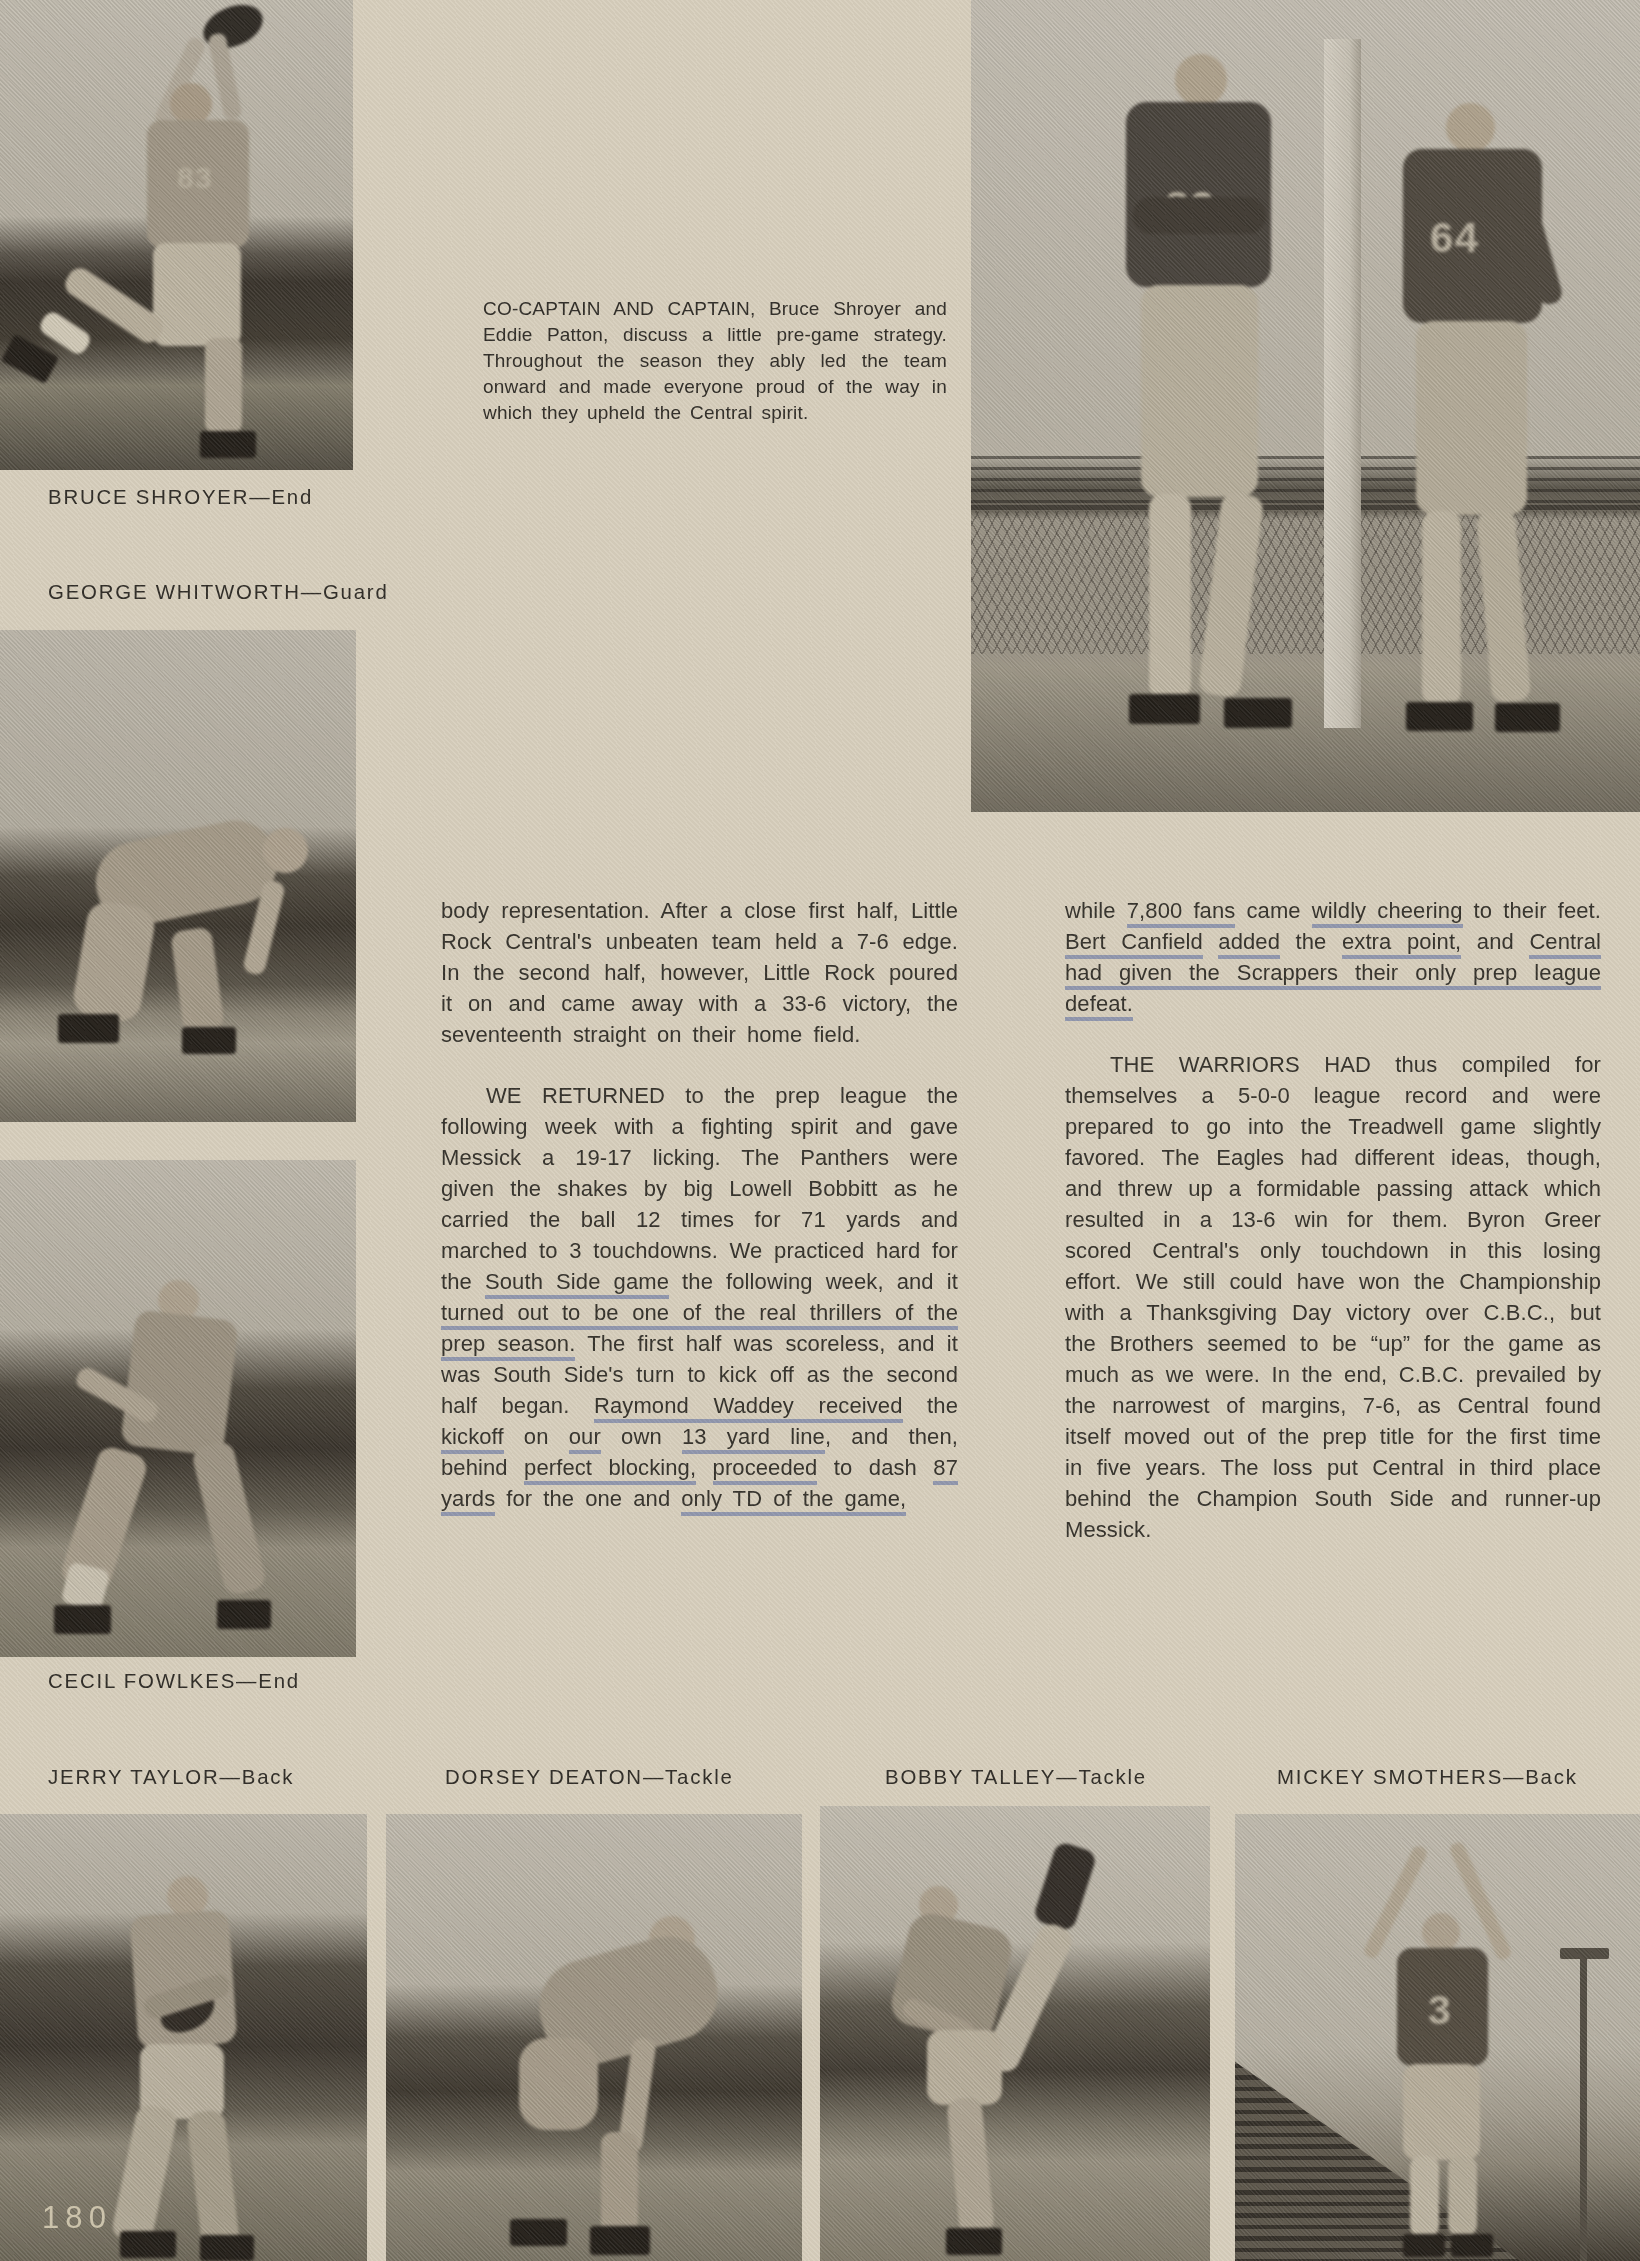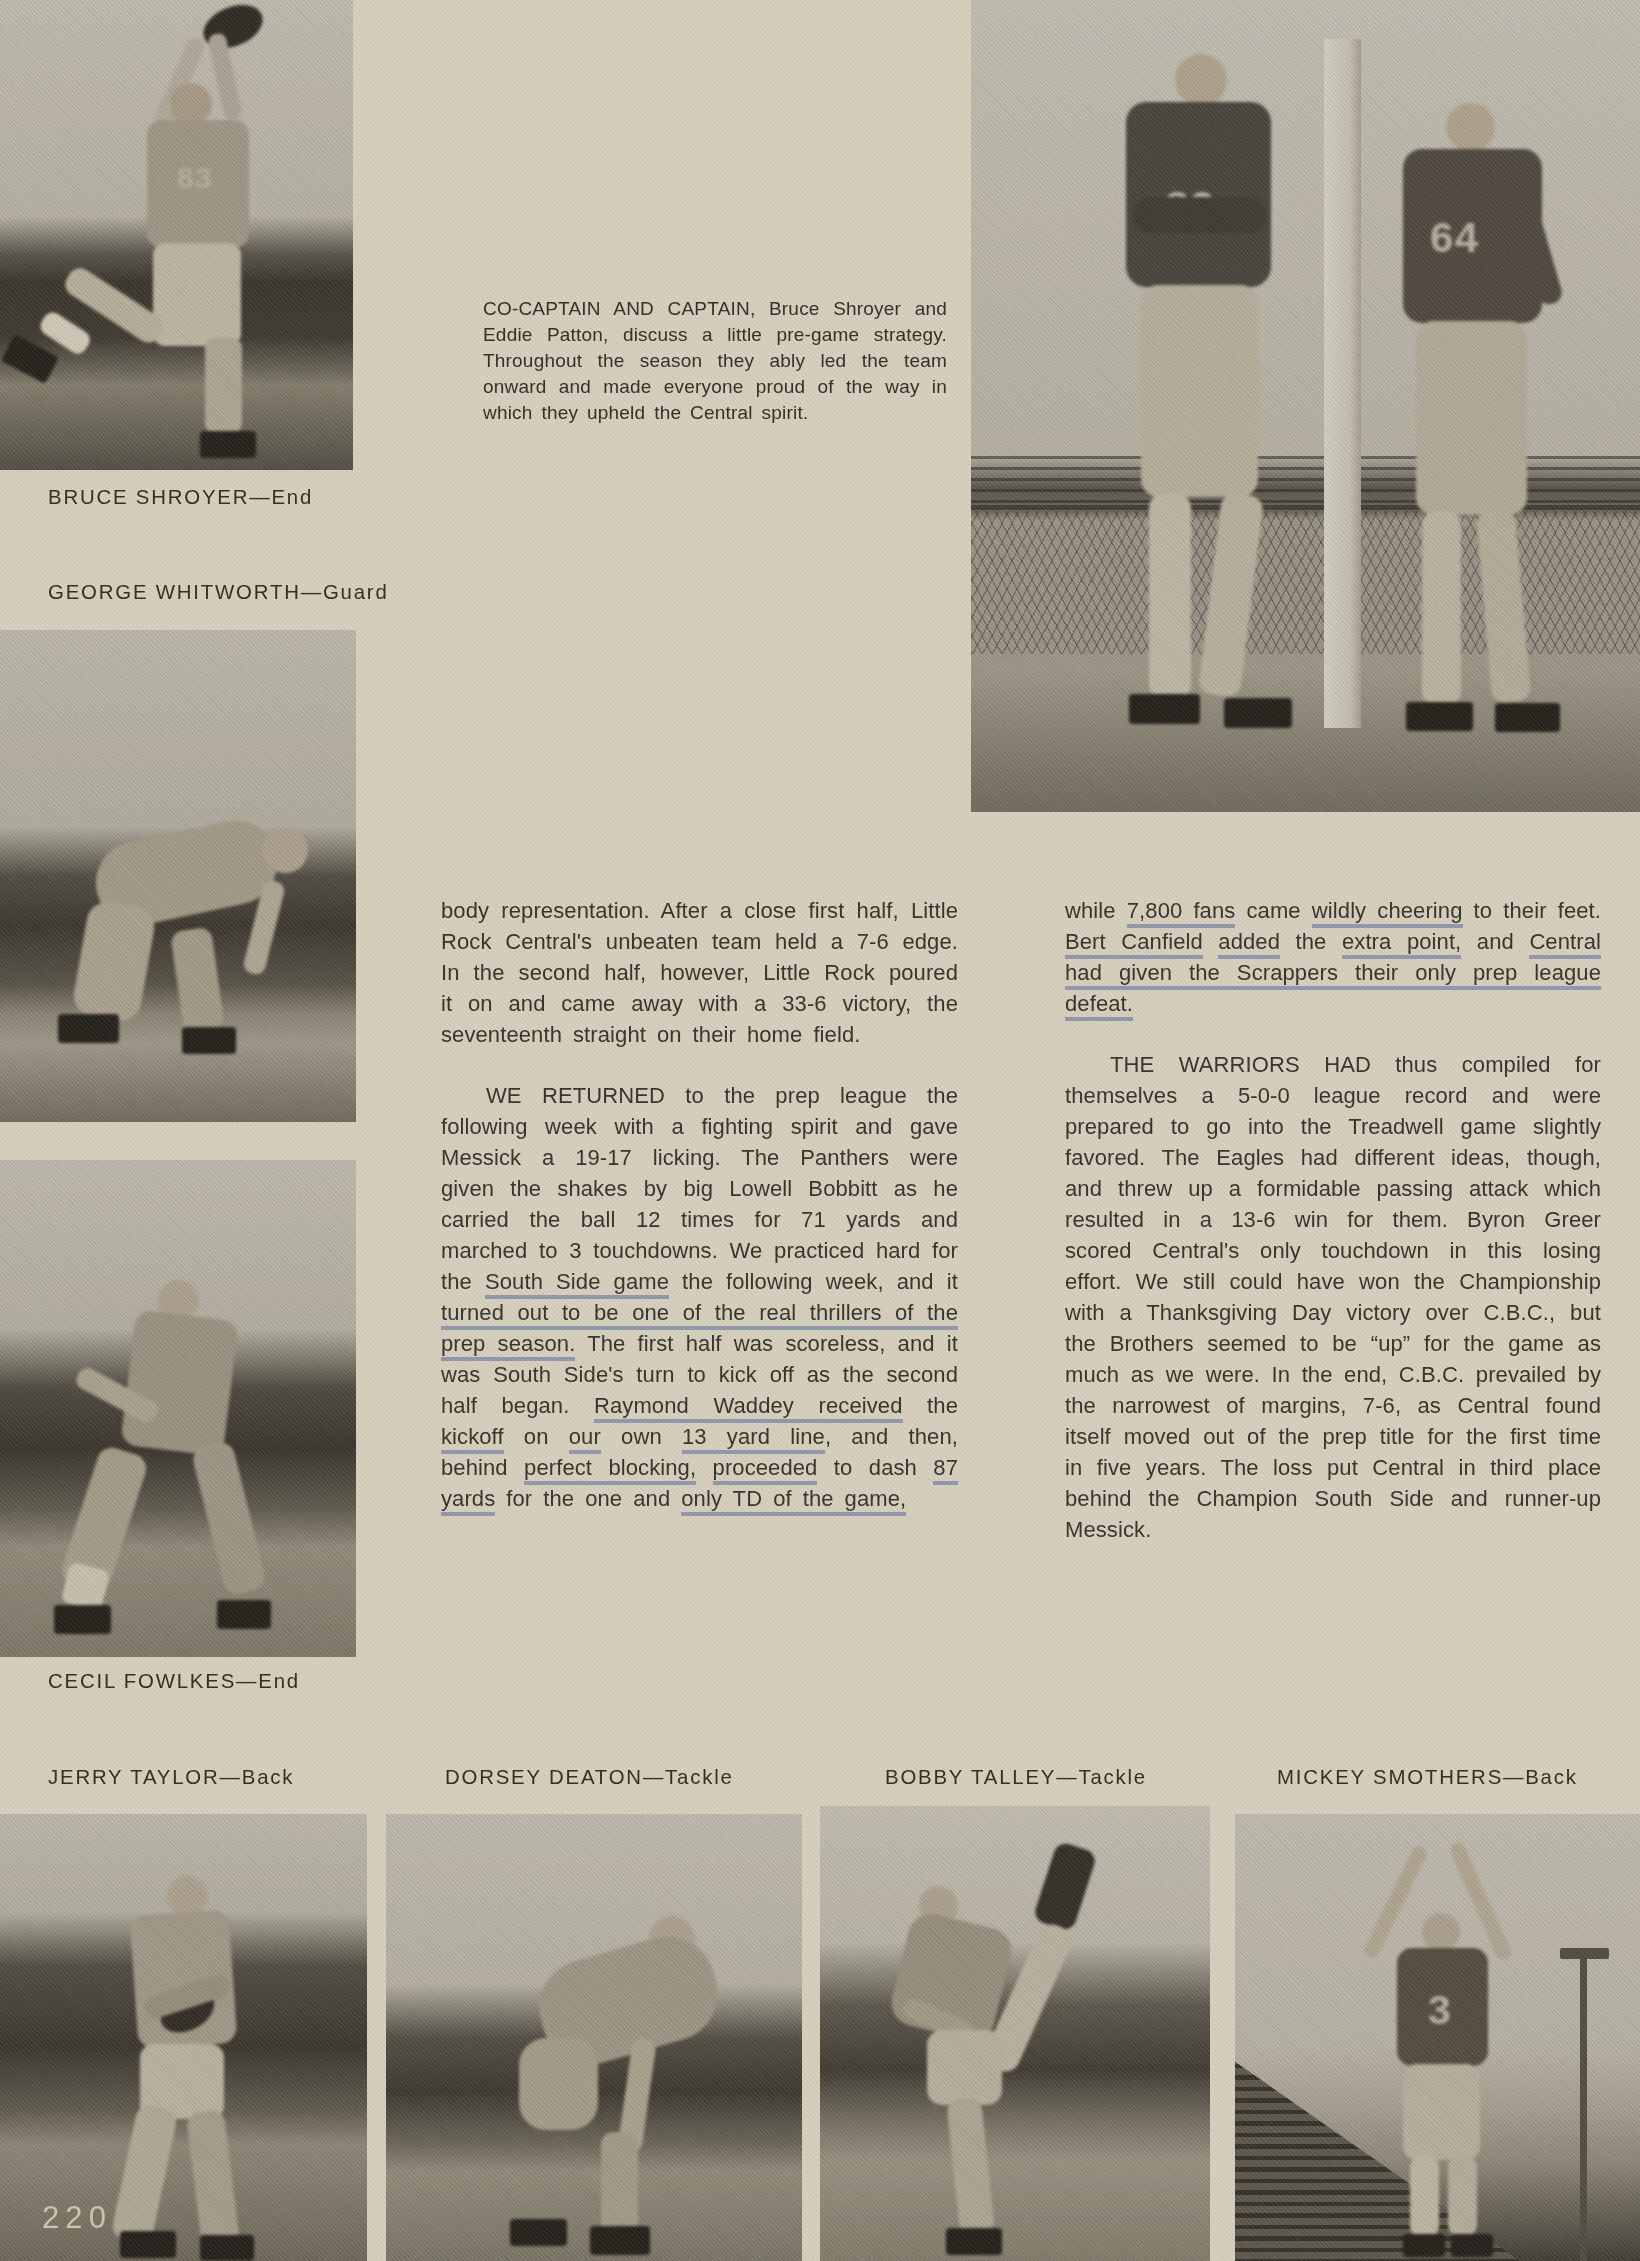--- a/index.html
+++ b/index.html
@@ -225,16 +225,16 @@
         <span class="jersey-num" style="left:31px;top:39px;font-size:41px;">3</span>
       </div>
       <div class="shape" style="left:168px;top:250px;width:77px;height:96px;background:#beb6a3;border-radius:13.6px;"></div>
       <div class="shape" style="left:175px;top:342px;width:28.5px;height:81px;background:#c4bdaa;border-radius:11px;"></div>
       <div class="shape" style="left:213px;top:342px;width:28.5px;height:80px;background:#bbb4a1;border-radius:11px;"></div>
       <div class="shape shoe" style="left:168px;top:420px;width:42px;height:23px;"></div>
       <div class="shape shoe" style="left:216px;top:420px;width:42px;height:23px;"></div>
     </div>
   </div>
 
-  <div class="page-num">220</div>
+  <div class="page-num">180</div>
 
 </div>
 
 
 </body></html>

